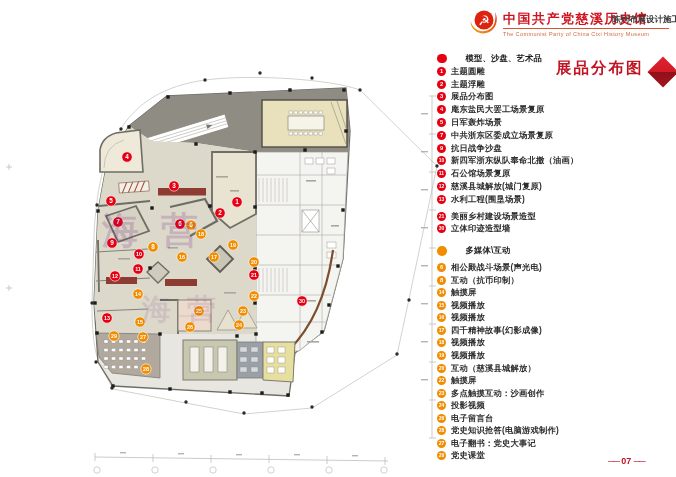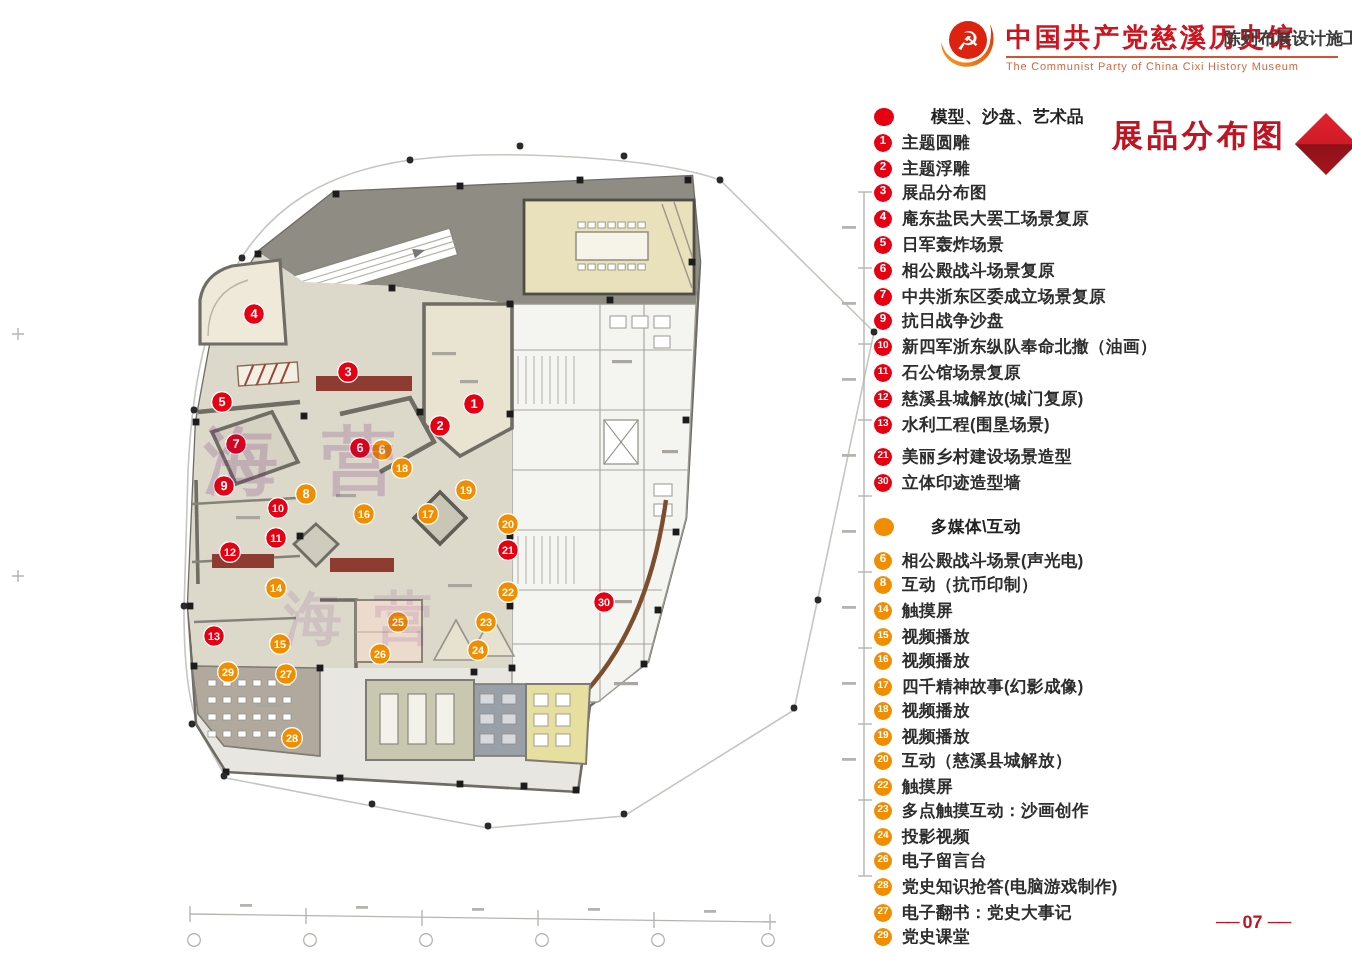--- a/index.html
+++ b/index.html
@@ -505,24 +505,20 @@
       </div>
       <div class="lg-row">
         <span class="lg-dot" style="background: rgb(230, 0, 18);">4</span>
         <span class="lg-lbl">庵东盐民大罢工场景复原</span>
       </div>
       <div class="lg-row">
         <span class="lg-dot" style="background: rgb(230, 0, 18);">5</span>
         <span class="lg-lbl">日军轰炸场景</span>
       </div>
       <div class="lg-row">
-        <span class="lg-dot" style="background: rgb(230, 0, 18);">6</span>
-        <span class="lg-lbl">相公殿战斗场景复原</span>
-      </div>
-      <div class="lg-row">
         <span class="lg-dot" style="background: rgb(230, 0, 18);">7</span>
         <span class="lg-lbl">中共浙东区委成立场景复原</span>
       </div>
       <div class="lg-row">
         <span class="lg-dot" style="background: rgb(230, 0, 18);">9</span>
         <span class="lg-lbl">抗日战争沙盘</span>
       </div>
       <div class="lg-row">
         <span class="lg-dot" style="background: rgb(230, 0, 18); font-size: 5px;">10</span>
         <span class="lg-lbl">新四军浙东纵队奉命北撤（油画）</span>

